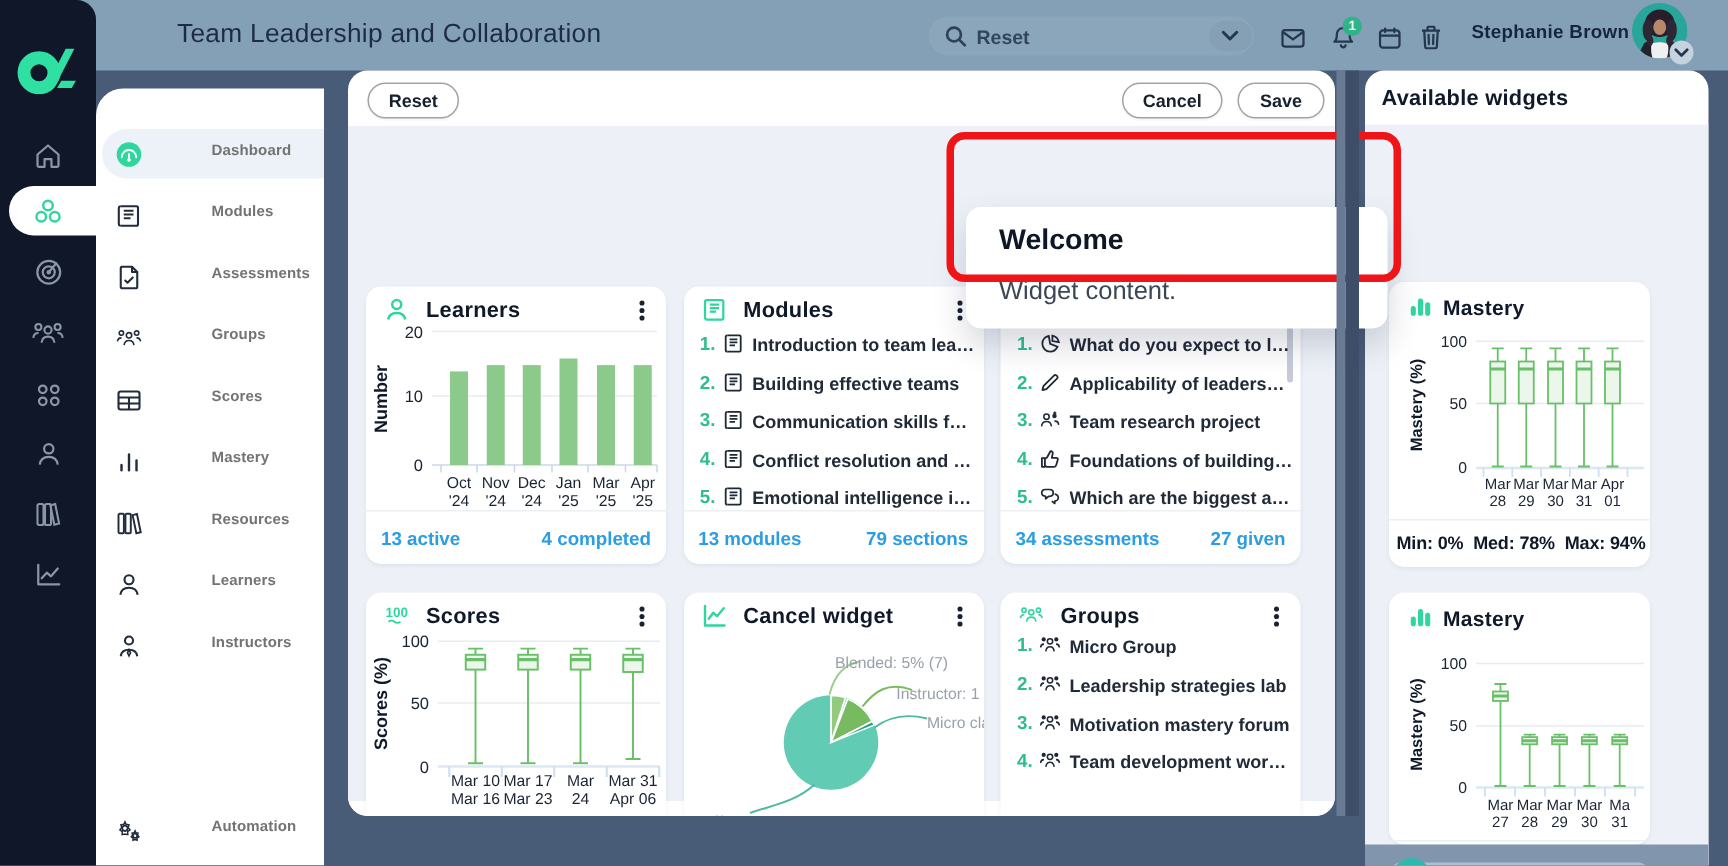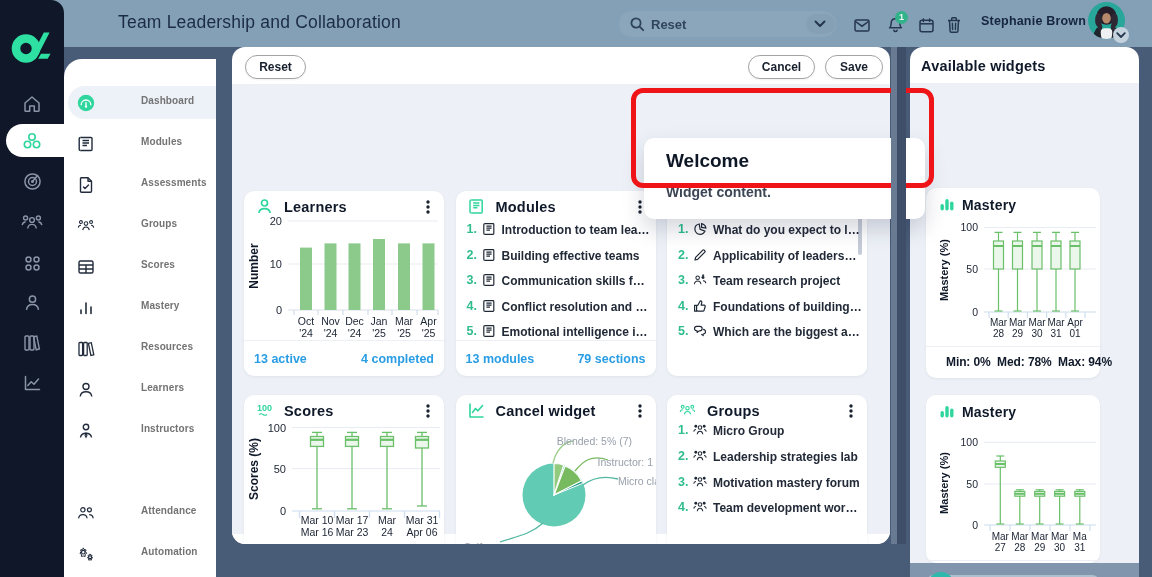--- a/index.html
+++ b/index.html
@@ -291,20 +291,24 @@
           <div class="litxt">Foundations of building trust</div>
         </div>
         <div class="li" style="top:133px;">
           <div class="linum">5.</div>
           <svg class="liico" viewBox="0 0 15 14" fill="none" stroke="#1f2835" stroke-width="1.2" stroke-linejoin="round">
             <path d="M1.6 4.4 C1.6 3 2.7 2 4.1 2 L7.3 2 C8.7 2 9.8 3 9.8 4.4 C9.8 5.8 8.7 6.9 7.3 6.9 L6.5 6.9 L4.4 8.6 L4.4 6.8 C2.8 6.8 1.6 5.8 1.6 4.4 Z"></path>
             <path d="M10.8 5.3 C12.3 5.5 13.4 6.5 13.4 7.9 C13.4 9.3 12.2 10.3 10.9 10.3 L10.9 12 L8.8 10.3"></path>
           </svg>
           <div class="litxt">Which are the biggest advantages</div>
         </div>
+        <div class="cfoot">
+          <div class="flink" style="left:10px;">34 assessments</div>
+          <div class="flink" style="right:10px;">27 given</div>
+        </div>
       </div>
       <div class="card" id="c-scores" style="left:12px; top:311px;">
         <svg class="cico" viewBox="0 0 17 17">
           <text x="1" y="9" font-family="Liberation Sans, sans-serif" font-size="9" font-weight="bold" fill="#2fd69d">100</text>
           <path d="M3 12.5 Q5 11 7 12.5 T11 12.5" stroke="#2fd69d" stroke-width="1.2" fill="none"></path>
         </svg>
         <div class="ctitle">Scores</div>
         <svg class="kebab" viewBox="0 0 14 16" fill="#1a2230">
           <circle cx="7" cy="3" r="1.7"></circle>
           <circle cx="7" cy="8" r="1.7"></circle>
@@ -541,21 +545,21 @@
             <text x="91.5" y="125">29</text>
             <text x="111" y="114">Mar</text>
             <text x="111" y="125">30</text>
             <text x="130" y="114">Mar</text>
             <text x="130" y="125">31</text>
             <text x="149" y="114">Apr</text>
             <text x="149" y="125">01</text>
           </g>
         </svg>
         <div style="position:absolute; left:0; bottom:31px; width:100%; border-top:1px solid #eceff4;"></div>
-        <div style="position:absolute; left:20px; bottom:9px; font-size:12px; white-space:nowrap; letter-spacing:-0.1px; font-weight:bold; color:#10192a;text-align:right;">Min: 0%&nbsp; Med: 78%&nbsp; Max: 94%</div>
+        <div style="position:absolute; left:5px; bottom:9px; font-size:12px; white-space:nowrap; letter-spacing:-0.1px; font-weight:bold; color:#10192a;text-align:right;">Min: 0%&nbsp; Med: 78%&nbsp; Max: 94%</div>
       </div>
       <div class="pcard" id="p-mast2" style="top:312px; height:168px;">
         <svg class="cico" style="left:13px; top:8px; width:16px; height:16px;" viewBox="0 0 16 16" fill="#2fd69d">
           <rect x="1.5" y="8" width="3.4" height="6.5" rx="1.7"></rect>
           <rect x="6.3" y="3" width="3.4" height="11.5" rx="1.7"></rect>
           <rect x="11.1" y="5.5" width="3.4" height="9" rx="1.7"></rect>
         </svg>
         <div class="ctitle" style="left:36px; top:9px; font-size:14px;">Mastery</div>
         <svg style="position:absolute;left:0;top:24px;" width="174" height="140" viewBox="0 0 174 140">
           <g stroke="#e7ebf2" stroke-width="1">
@@ -631,21 +635,21 @@
       </div>
 
     </div>
     <div id="pbottom"></div>
     <div style="position:absolute; left:16px; top:528px; width:174px; height:8px; background:#aebfd0; border-radius:8px 8px 0 0;"></div>
     <div style="position:absolute; left:18px; top:525px; width:26px; height:26px; border-radius:13px; background:#2fb9ad;"></div>
   </div>
 
   <div id="welcard" class="abs">
     <div style="position:absolute; left:22px; top:12px; font-size:19px; font-weight:bold; color:#0e1726;">Welcome</div>
-    <div style="position:absolute; left:22px; top:46px; font-size:14px; color:#3c4654;font-weight:bold;">Widget content.</div>
+    <div style="position:absolute; left:22px; top:46px; font-size:17px; color:#3c4654;">Widget content.</div>
   </div>
   <div id="redbox" class="abs"></div>
   <div id="gaplight" class="abs"></div>
   <div id="gapthumb" class="abs"></div>
 
   <div id="rail" class="abs"></div>
   <div id="railpill" class="abs"></div>
   <div id="railicons" class="abs" style="left:0; top:0; z-index:40;">
     <svg class="abs" style="left:11px; top:29px;" width="42" height="34" viewBox="0 0 42 34" fill="none">
       <circle cx="15" cy="19.5" r="10" stroke="#2ee0a1" stroke-width="8.6"></circle>
@@ -773,29 +777,20 @@
       <div class="mlab">Learners</div>
     </div>
     <div class="mrow" style="top:357px;">
       <svg class="mico" viewBox="0 0 18 18" fill="none" stroke="#222c3c" stroke-width="1.4">
         <circle cx="9" cy="5" r="2.7"></circle>
         <path d="M3.5 15.5 C3.9 12.2 6.2 11.2 9 11.2 C11.8 11.2 14.1 12.2 14.5 15.5"></path>
         <path d="M9 11.2 L8 13.2 L9 15.2 L10 13.2 Z" stroke-width="1.1"></path>
       </svg>
       <div class="mlab">Instructors</div>
     </div>
-    <div class="mrow" style="top:439px;">
-      <svg class="mico" viewBox="0 0 20 18" fill="none" stroke="#222c3c" stroke-width="1.3">
-        <circle cx="6.5" cy="5.5" r="2.4"></circle>
-        <path d="M1.8 15 C2.2 11.9 4.2 10.9 6.5 10.9 C8.8 10.9 10.8 11.9 11.2 15"></path>
-        <circle cx="13.8" cy="5.5" r="2.2"></circle>
-        <path d="M13.5 10.9 C15.7 10.9 17.6 11.9 18 15"></path>
-      </svg>
-      <div class="mlab">Attendance</div>
-    </div>
     <div class="mrow" style="top:480px;">
       <svg class="mico" viewBox="0 0 20 18" fill="none" stroke="#222c3c" stroke-width="1.3">
         <circle cx="7" cy="7" r="2"></circle>
         <path d="M7 2.2 L7.8 4 L10 4.4 L9.4 6.5 L10.8 8.2 L9 9.5 L9.1 11.7 L7 11.2 L4.9 11.7 L5 9.5 L3.2 8.2 L4.6 6.5 L4 4.4 L6.2 4 Z" stroke-width="1.1"></path>
         <circle cx="14.5" cy="12.5" r="1.6"></circle>
         <path d="M14.5 8.9 L15.1 10.2 L16.7 10.5 L16.3 12 L17.3 13.3 L16 14.2 L16 15.8 L14.5 15.4 L13 15.8 L13 14.2 L11.7 13.3 L12.7 12 L12.3 10.5 L13.9 10.2 Z" stroke-width="1.1"></path>
       </svg>
       <div class="mlab">Automation</div>
     </div>
   </div>

